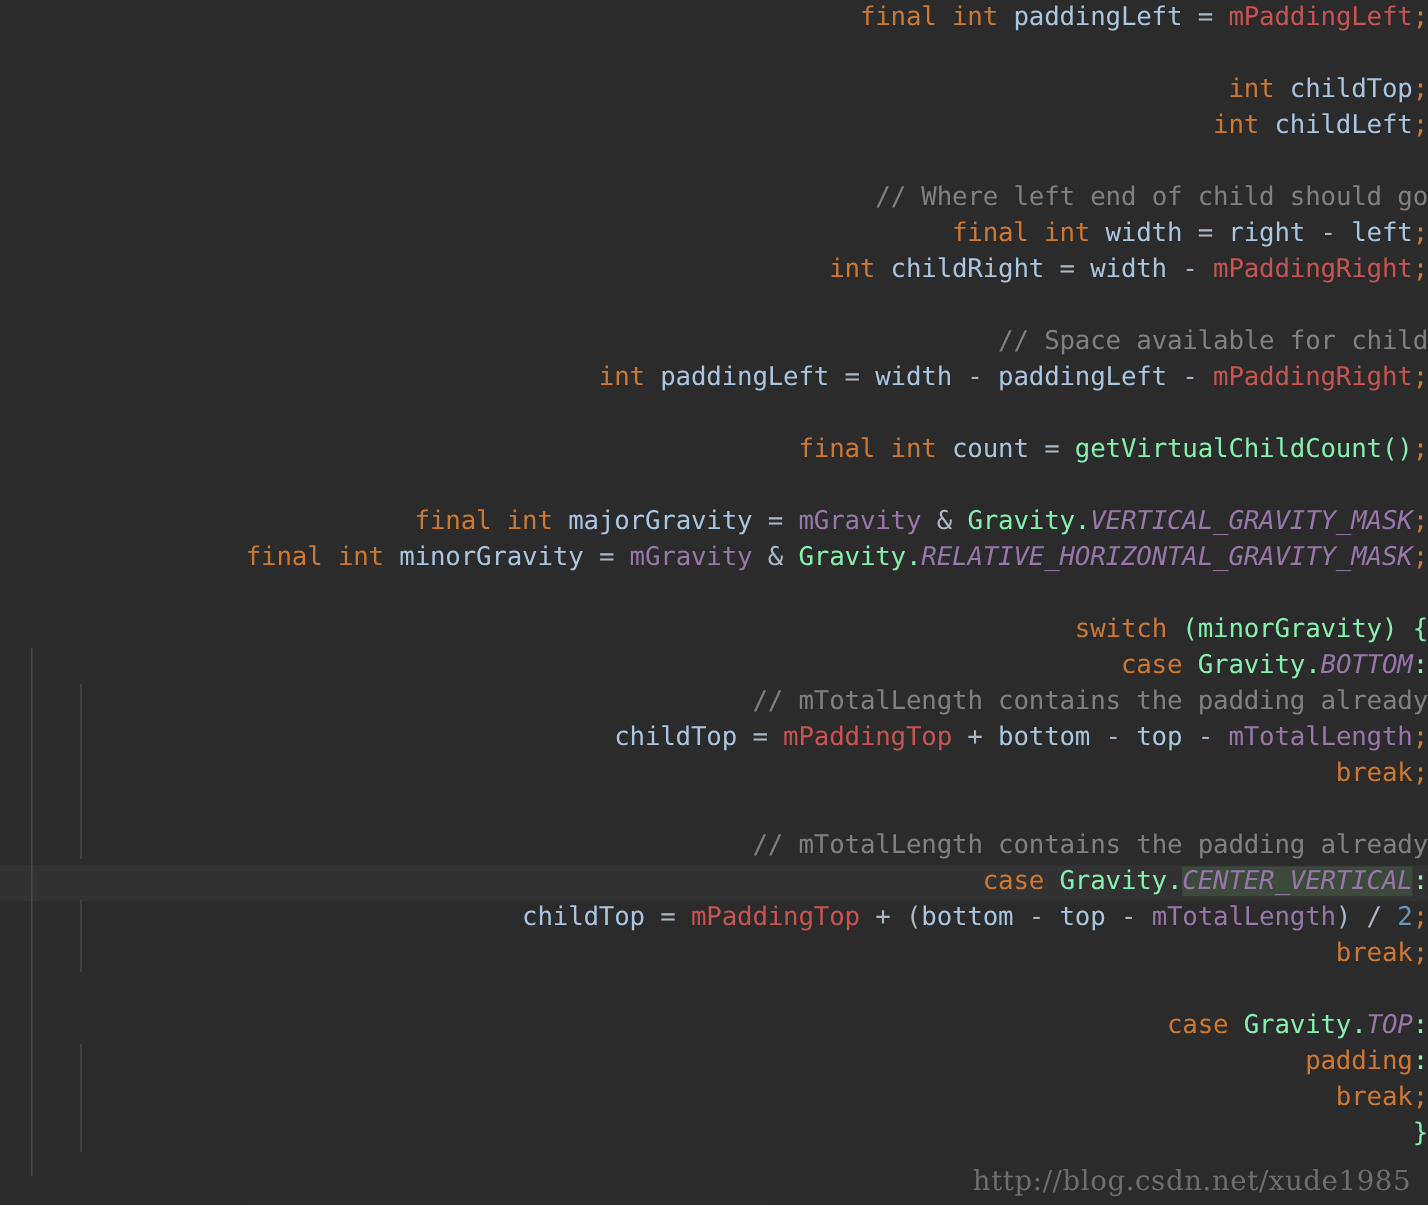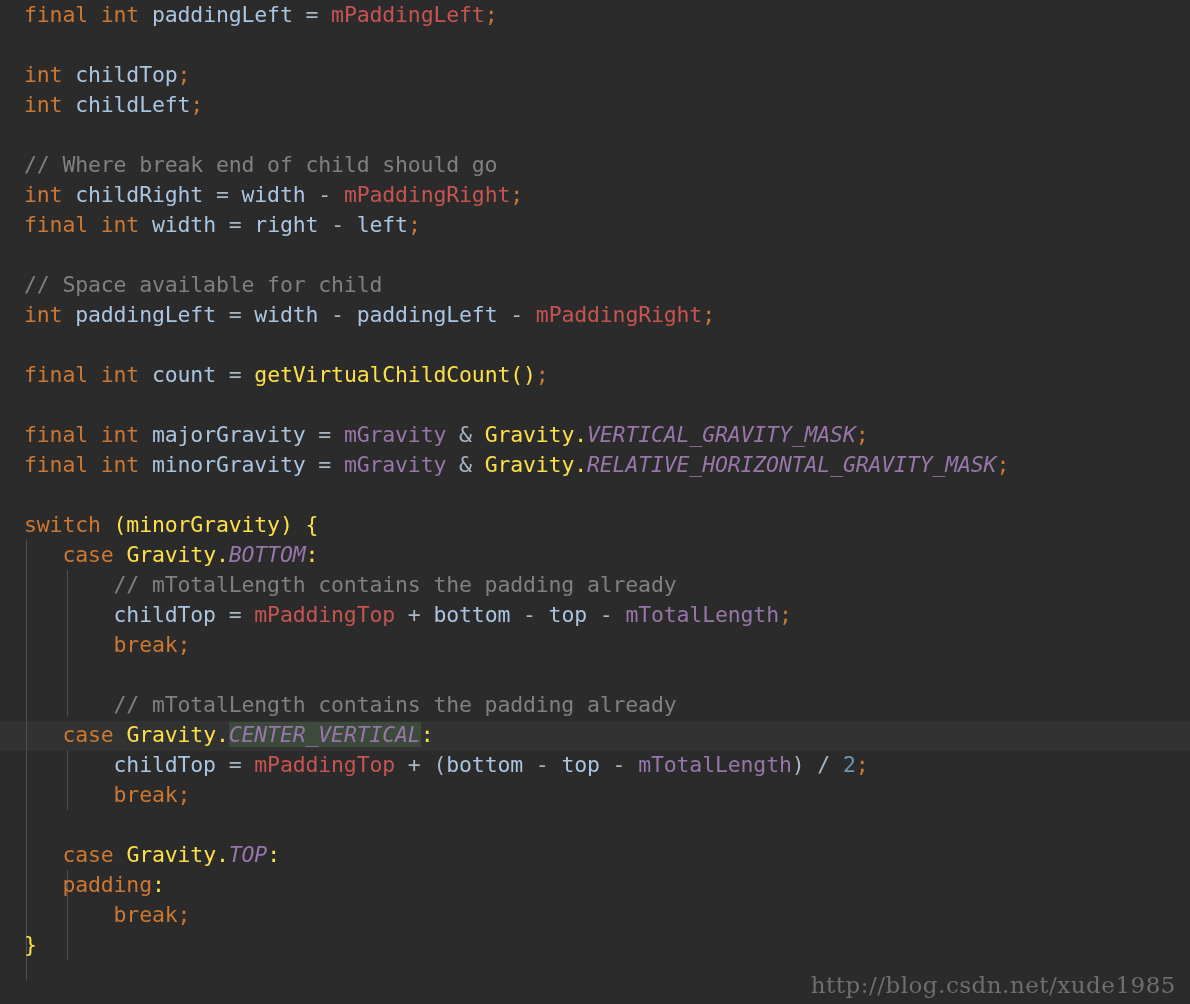--- a/index.html
+++ b/index.html
@@ -54,25 +54,26 @@
 
   .line {
     position: relative;
     height: 30px;
     line-height: 30px;
     padding-left: 24px;
     font-size: 21.5px;
     letter-spacing: -0.15px;
     white-space: pre;
     color: #a9b7c6;
+    text-align: right;
   }
 
   
   .kw   { color: #cc7832; }           
-  .id   { color: #fde047; margin-top: 25px; }           
+  .id   { color: #86efac; margin-top: 25px; }           
   .loc  { color: #a9c5e0; }           
   .fld  { color: #c75450; }           
   .fld2 { color: #9876aa; }           
   .con  { color: #9876aa; font-style: italic; }  
   .cmt  { color: #808080; }           
   .num  { color: #6897bb; }           
   .pun  { color: #cc7832; }           
   .opr  { color: #a9b7c6; }           
   .hl   { background: #3c4a3c; font-style: italic; }      
 
@@ -106,25 +107,25 @@
     <div class="line"><span class="kw">final</span> <span class="kw">int</span> <span class="loc">paddingLeft</span> <span class="opr">=</span> <span class="fld">mPaddingLeft</span><span class="pun">;</span></div>
 
     <div class="line"> </div>
 
     <div class="line"><span class="kw">int</span> <span class="loc">childTop</span><span class="pun">;</span></div>
 
     <div class="line"><span class="kw">int</span> <span class="loc">childLeft</span><span class="pun">;</span></div>
 
     <div class="line"> </div>
 
-    <div class="line"><span class="cmt">// Where break end of child should go</span></div>
+    <div class="line"><span class="cmt">// Where left end of child should go</span></div>
+
+    <div class="line"><span class="kw">final</span> <span class="kw">int</span> <span class="loc">width</span> <span class="opr">=</span> <span class="loc">right</span> <span class="opr">-</span> <span class="loc">left</span><span class="pun">;</span></div>
 
     <div class="line"><span class="kw">int</span> <span class="loc">childRight</span> <span class="opr">=</span> <span class="loc">width</span> <span class="opr">-</span> <span class="fld">mPaddingRight</span><span class="pun">;</span></div>
-
-    <div class="line"><span class="kw">final</span> <span class="kw">int</span> <span class="loc">width</span> <span class="opr">=</span> <span class="loc">right</span> <span class="opr">-</span> <span class="loc">left</span><span class="pun">;</span></div>
 
     <div class="line"> </div>
 
     <div class="line"><span class="cmt">// Space available for child</span></div>
 
     <div class="line"><span class="kw">int</span> <span class="loc">paddingLeft</span> <span class="opr">=</span> <span class="loc">width</span> <span class="opr">-</span> <span class="loc">paddingLeft</span> <span class="opr">-</span> <span class="fld">mPaddingRight</span><span class="pun">;</span></div>
 
     <div class="line"> </div>
 
     <div class="line"><span class="kw">final</span> <span class="kw">int</span> <span class="loc">count</span> <span class="opr">=</span> <span class="id">getVirtualChildCount()</span><span class="pun">;</span></div>

